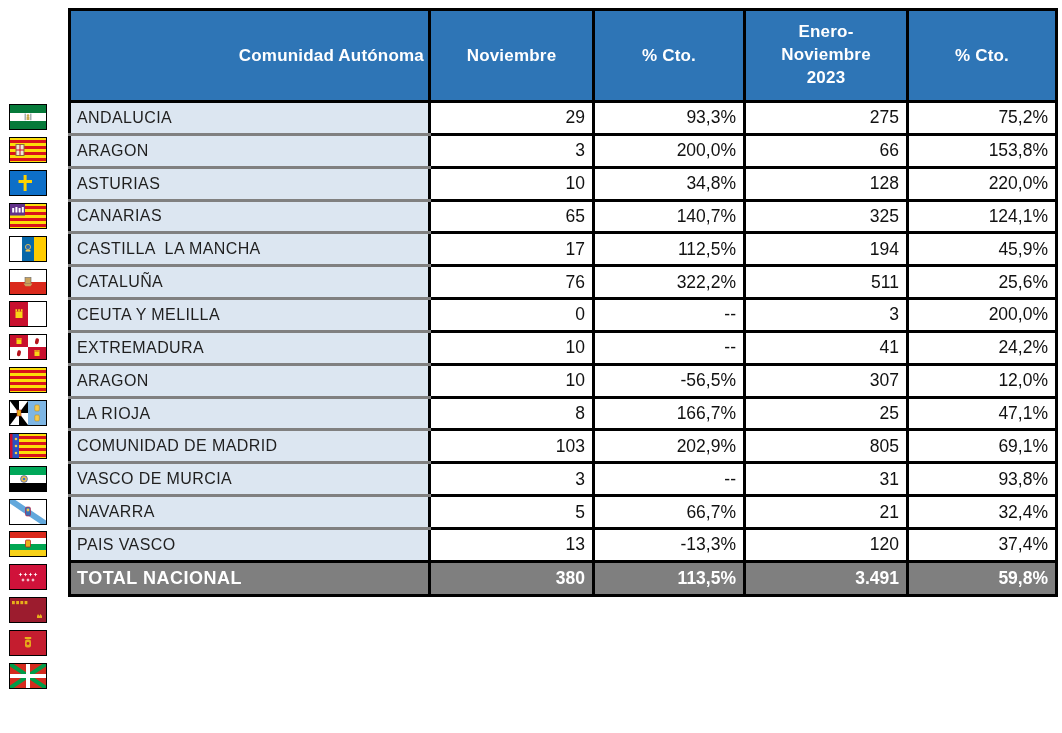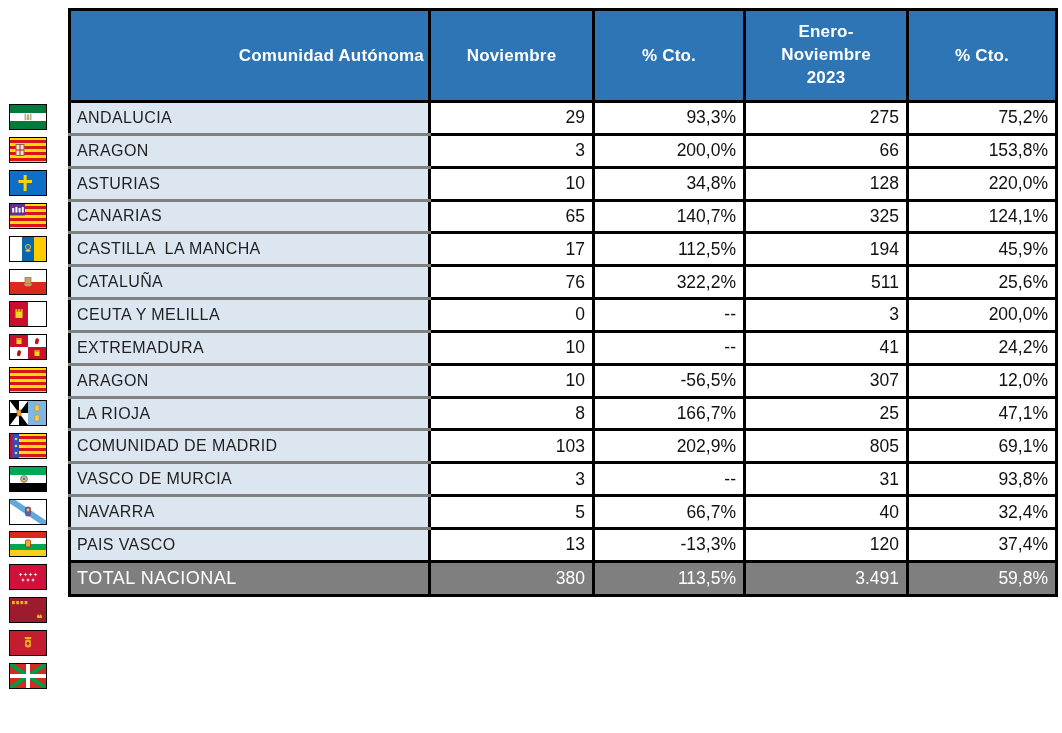--- a/index.html
+++ b/index.html
@@ -40,21 +40,21 @@
     white-space:pre;letter-spacing:.4px;
   }
   tbody tr:first-child td.name{border-top-color:#000;}
   tbody tr:last-child td.name{border-bottom-color:#000;}
   td.num{
     background:#fff;border:3px solid #000;
     font-size:17.5px;color:#111;text-align:right;padding-right:7px;
   }
   tfoot td{
     background:var(--total-bg);color:var(--total-text);
-    border:3px solid #000;font-weight:normal;font-size:17.5px;
+    border:3px solid #000;font-weight:bold;font-size:17.5px;
   }
   tfoot td.name{
     background:var(--total-bg);color:var(--total-text);
     border-top:3px solid #000;border-bottom:3px solid #000;
     letter-spacing:.5px;font-size:18px;
   }
   tfoot td.num{background:var(--total-bg);color:var(--total-text);}
 </style>
 </head>
 <body>
@@ -397,21 +397,21 @@
           <td class="name">VASCO DE MURCIA</td>
           <td class="num">3</td>
           <td class="num">--</td>
           <td class="num">31</td>
           <td class="num">93,8%</td>
         </tr>
         <tr>
           <td class="name">NAVARRA</td>
           <td class="num">5</td>
           <td class="num">66,7%</td>
-          <td class="num">40</td>
+          <td class="num">21</td>
           <td class="num">32,4%</td>
         </tr>
         <tr>
           <td class="name">PAIS VASCO</td>
           <td class="num">13</td>
           <td class="num">-13,3%</td>
           <td class="num">120</td>
           <td class="num">37,4%</td>
         </tr>
       </tbody>

